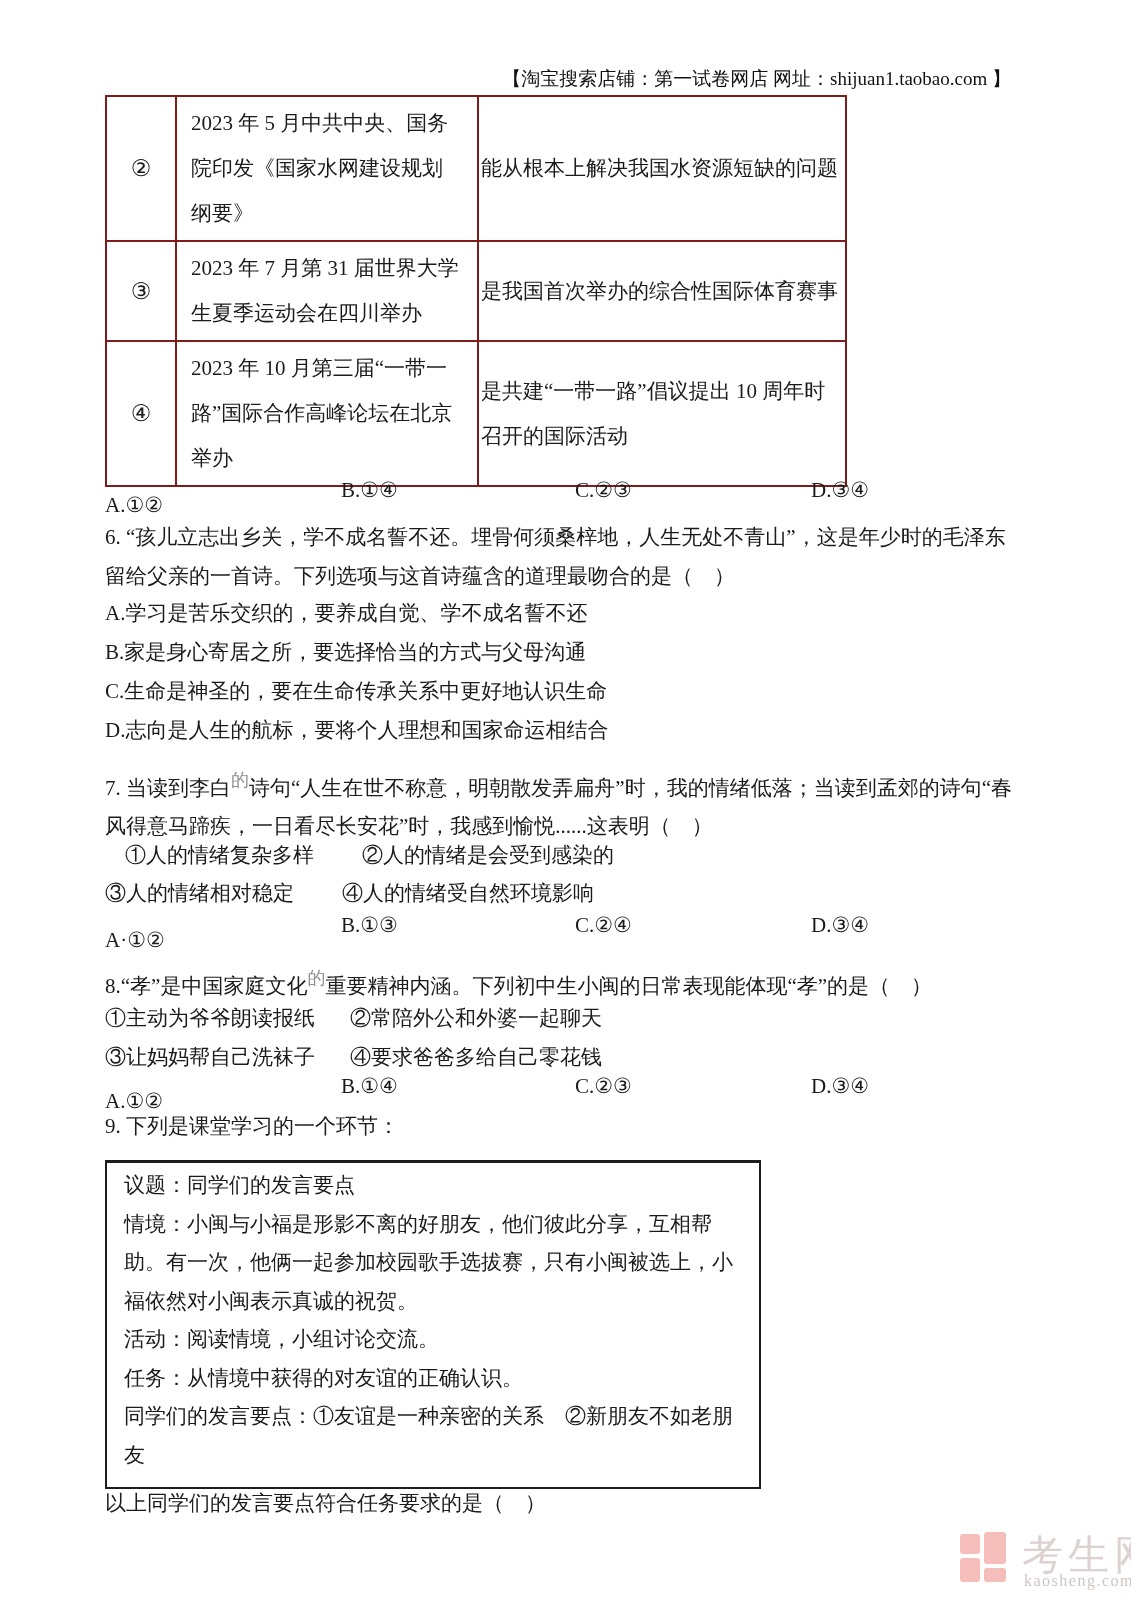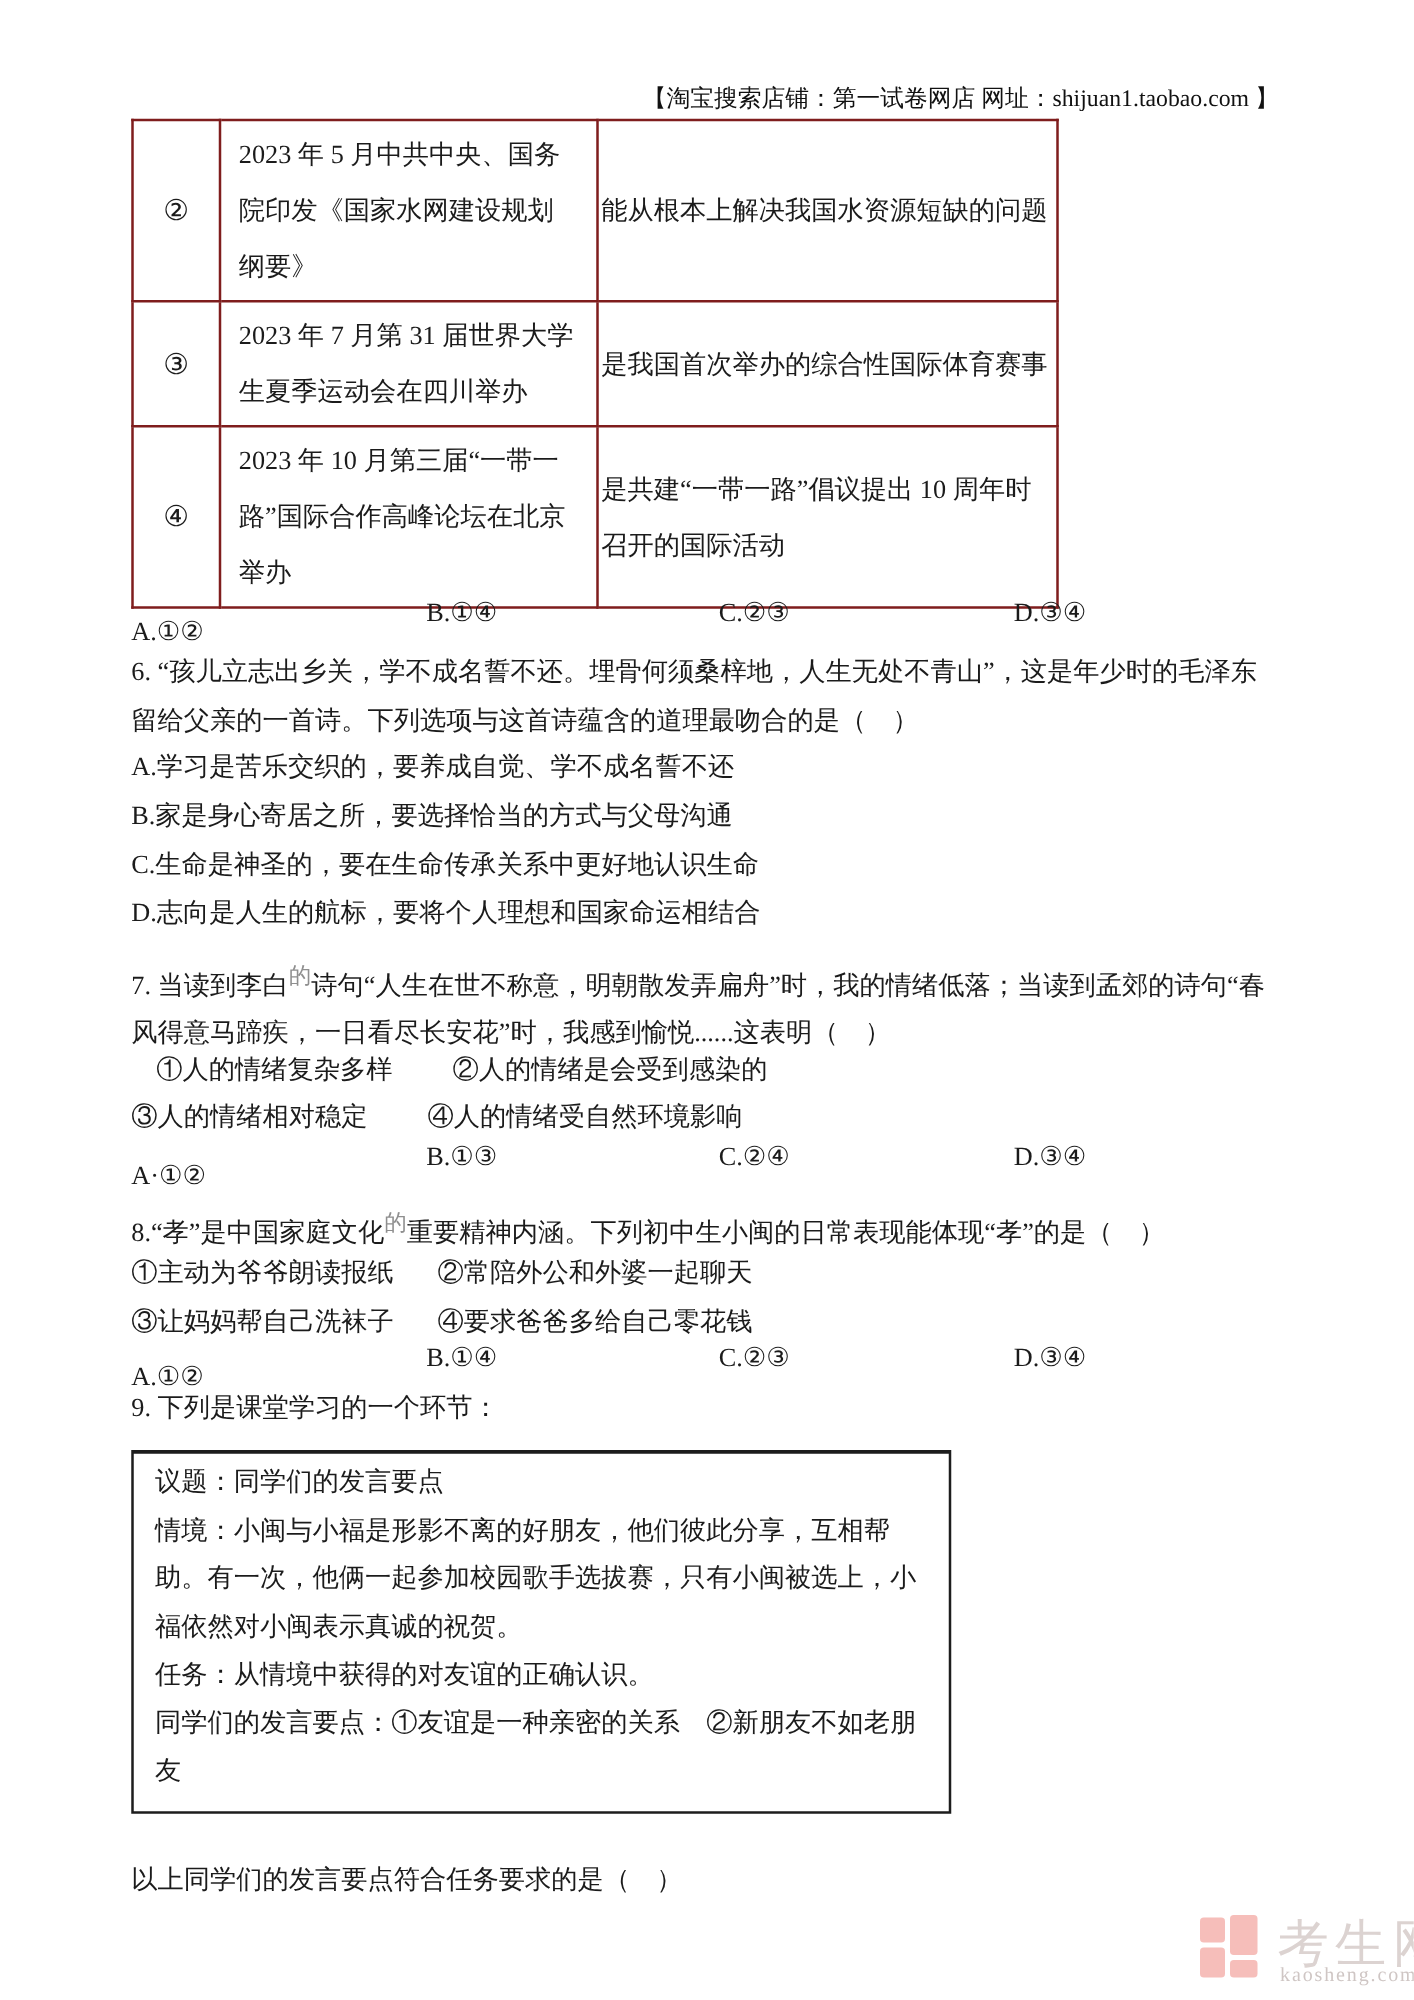--- a/index.html
+++ b/index.html
@@ -4,21 +4,21 @@
 <style>
   html,body{margin:0;padding:0;}
   body{
     width:1131px;height:1600px;position:relative;overflow:hidden;
     background:#ffffff;color:#1b1b1b;
     font-family:"Liberation Serif","DejaVu Serif",serif;
     font-size:21px;
   }
   .abs{position:absolute;}
   
-  .shop-header{top:66px;right:108px;font-size:19px;white-space:nowrap;color:#111;}
+  .shop-header{top:66px;right:120px;font-size:19px;white-space:nowrap;color:#111;}
   
   table.events{border-collapse:collapse;table-layout:fixed;left:105px;top:95px;position:absolute;width:700px;}
   table.events td{border:2px solid #7f1d1d;vertical-align:middle;}
   td.c-num{width:66px;text-align:center;font-size:23px;}
   td.c-event{width:272px;padding:4px 14px;line-height:45px;}
   td.c-sig{width:362px;padding:4px 2px;line-height:45px;}
   
   .para{left:105px;width:912px;line-height:38.5px;}
   .optrow{left:105px;width:912px;height:39px;}
   .optrow .opt{position:absolute;top:0;white-space:nowrap;}
@@ -114,20 +114,21 @@
   <span class="opt o-b">B.①④</span>
   <span class="opt o-c">C.②③</span>
   <span class="opt o-d">D.③④</span>
 </div>
 
 <div class="abs para" style="top:1107px;">9. 下列是课堂学习的一个环节：</div>
 
 <div class="abs disc-box">
   <div class="bline">议题：同学们的发言要点</div>
   <div class="bline">情境：小闽与小福是形影不离的好朋友，他们彼此分享，互相帮助。有一次，他俩一起参加校园歌手选拔赛，只有小闽被选上，小福依然对小闽表示真诚的祝贺。</div>
+  <div class="bline">活动：阅读情境，小组讨论交流。</div>
   <div class="bline">任务：从情境中获得的对友谊的正确认识。</div>
   <div class="bline">同学们的发言要点：①友谊是一种亲密的关系　②新朋友不如老朋友</div>
 </div>
 
 <div class="abs para" style="top:1484px;">以上同学们的发言要点符合任务要求的是（　）</div>
 
 <div class="abs wm">
   <span class="wm-logo">
     <i class="b1"></i>
       <i class="b2"></i>

